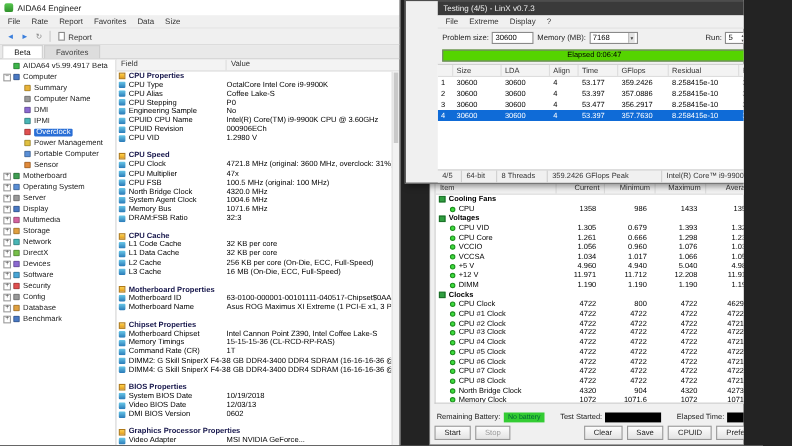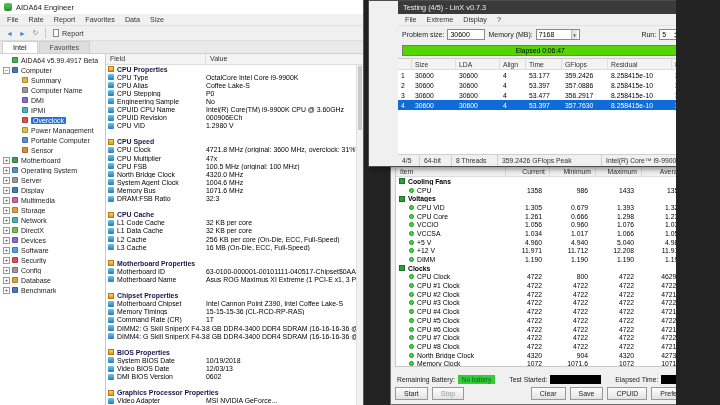--- a/index.html
+++ b/index.html
@@ -385,21 +385,21 @@
       <span class="tb-btn">◄</span>
       <span class="tb-btn">►</span>
       <span class="tb-btn gray">↻</span>
       <span class="tb-sep"></span>
       <span class="tb-report">
         <span class="doc-icon"></span>
         <span>Report</span>
       </span>
     </div>
     <div class="tabrow">
-      <span class="tab active">Intel</span>
+      <span class="tab active">Beta</span>
       <span class="tab">Favorites</span>
     </div>
     <div class="aida-body">
       <div class="sidebar" id="aida-tree">
           <div class="tree-item" style="padding-left: 3px;">
             <span class="exp-spacer"></span>
             <span class="tree-icon" style="background: rgb(61, 181, 74);"></span>
             <span class="tree-label">AIDA64 v5.99.4917 Beta</span>
           </div>
           <div class="tree-item" style="padding-left: 3px;">

